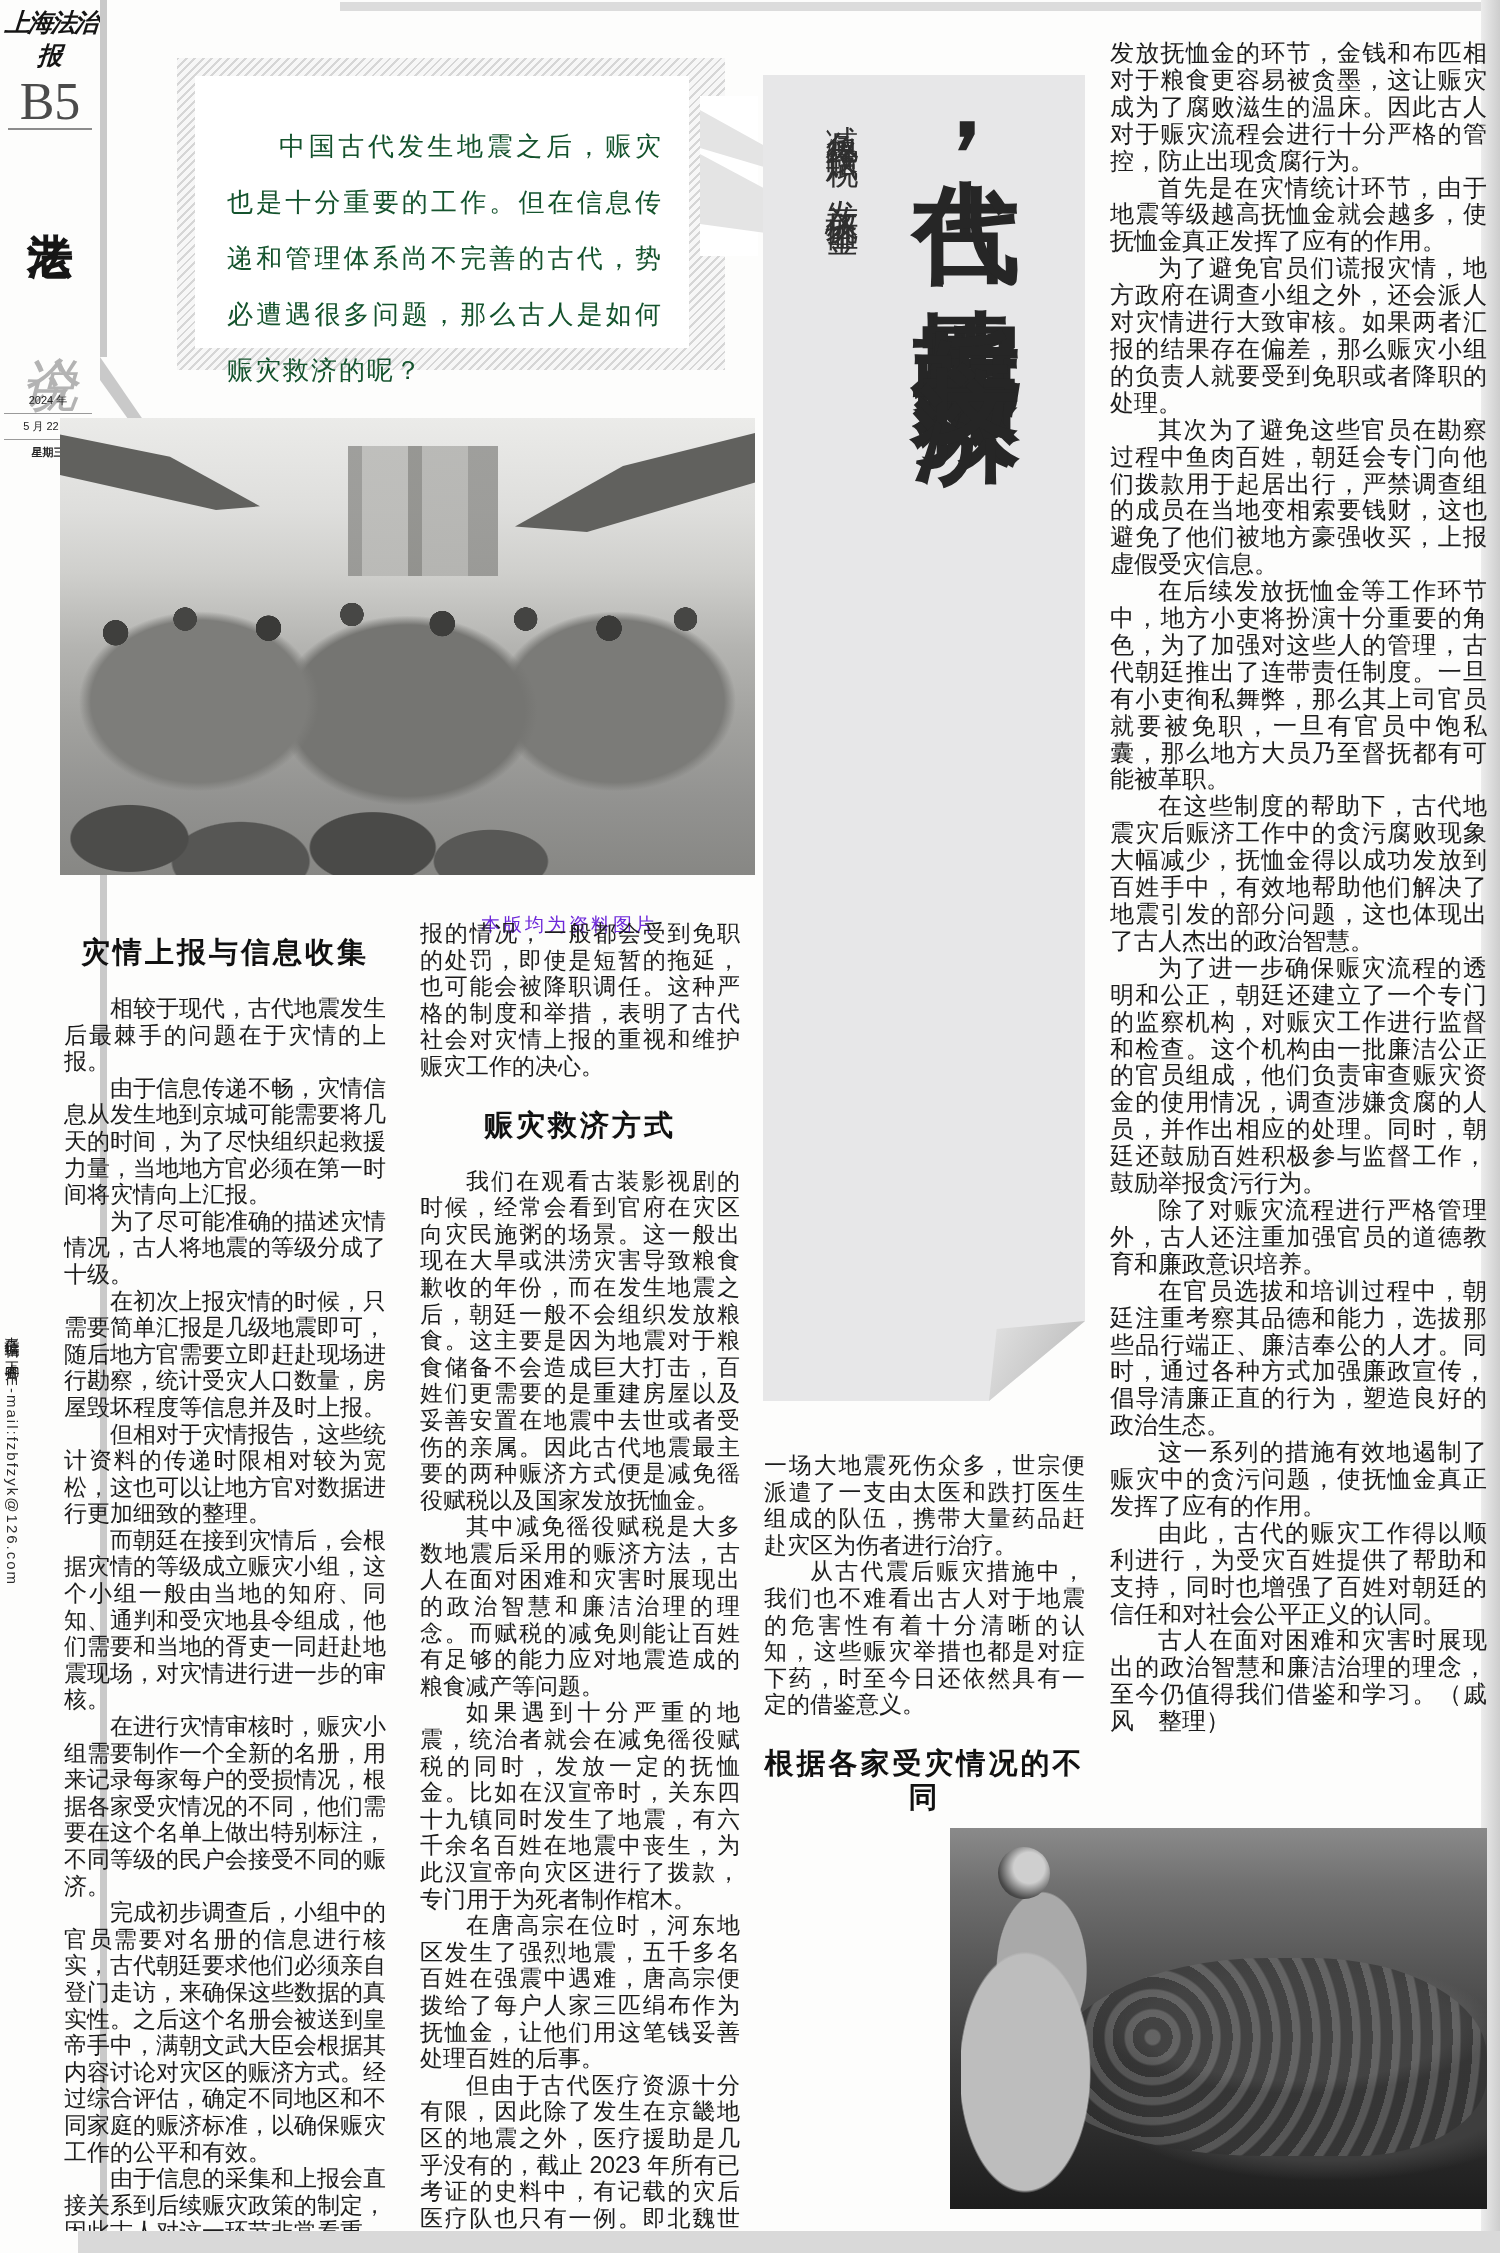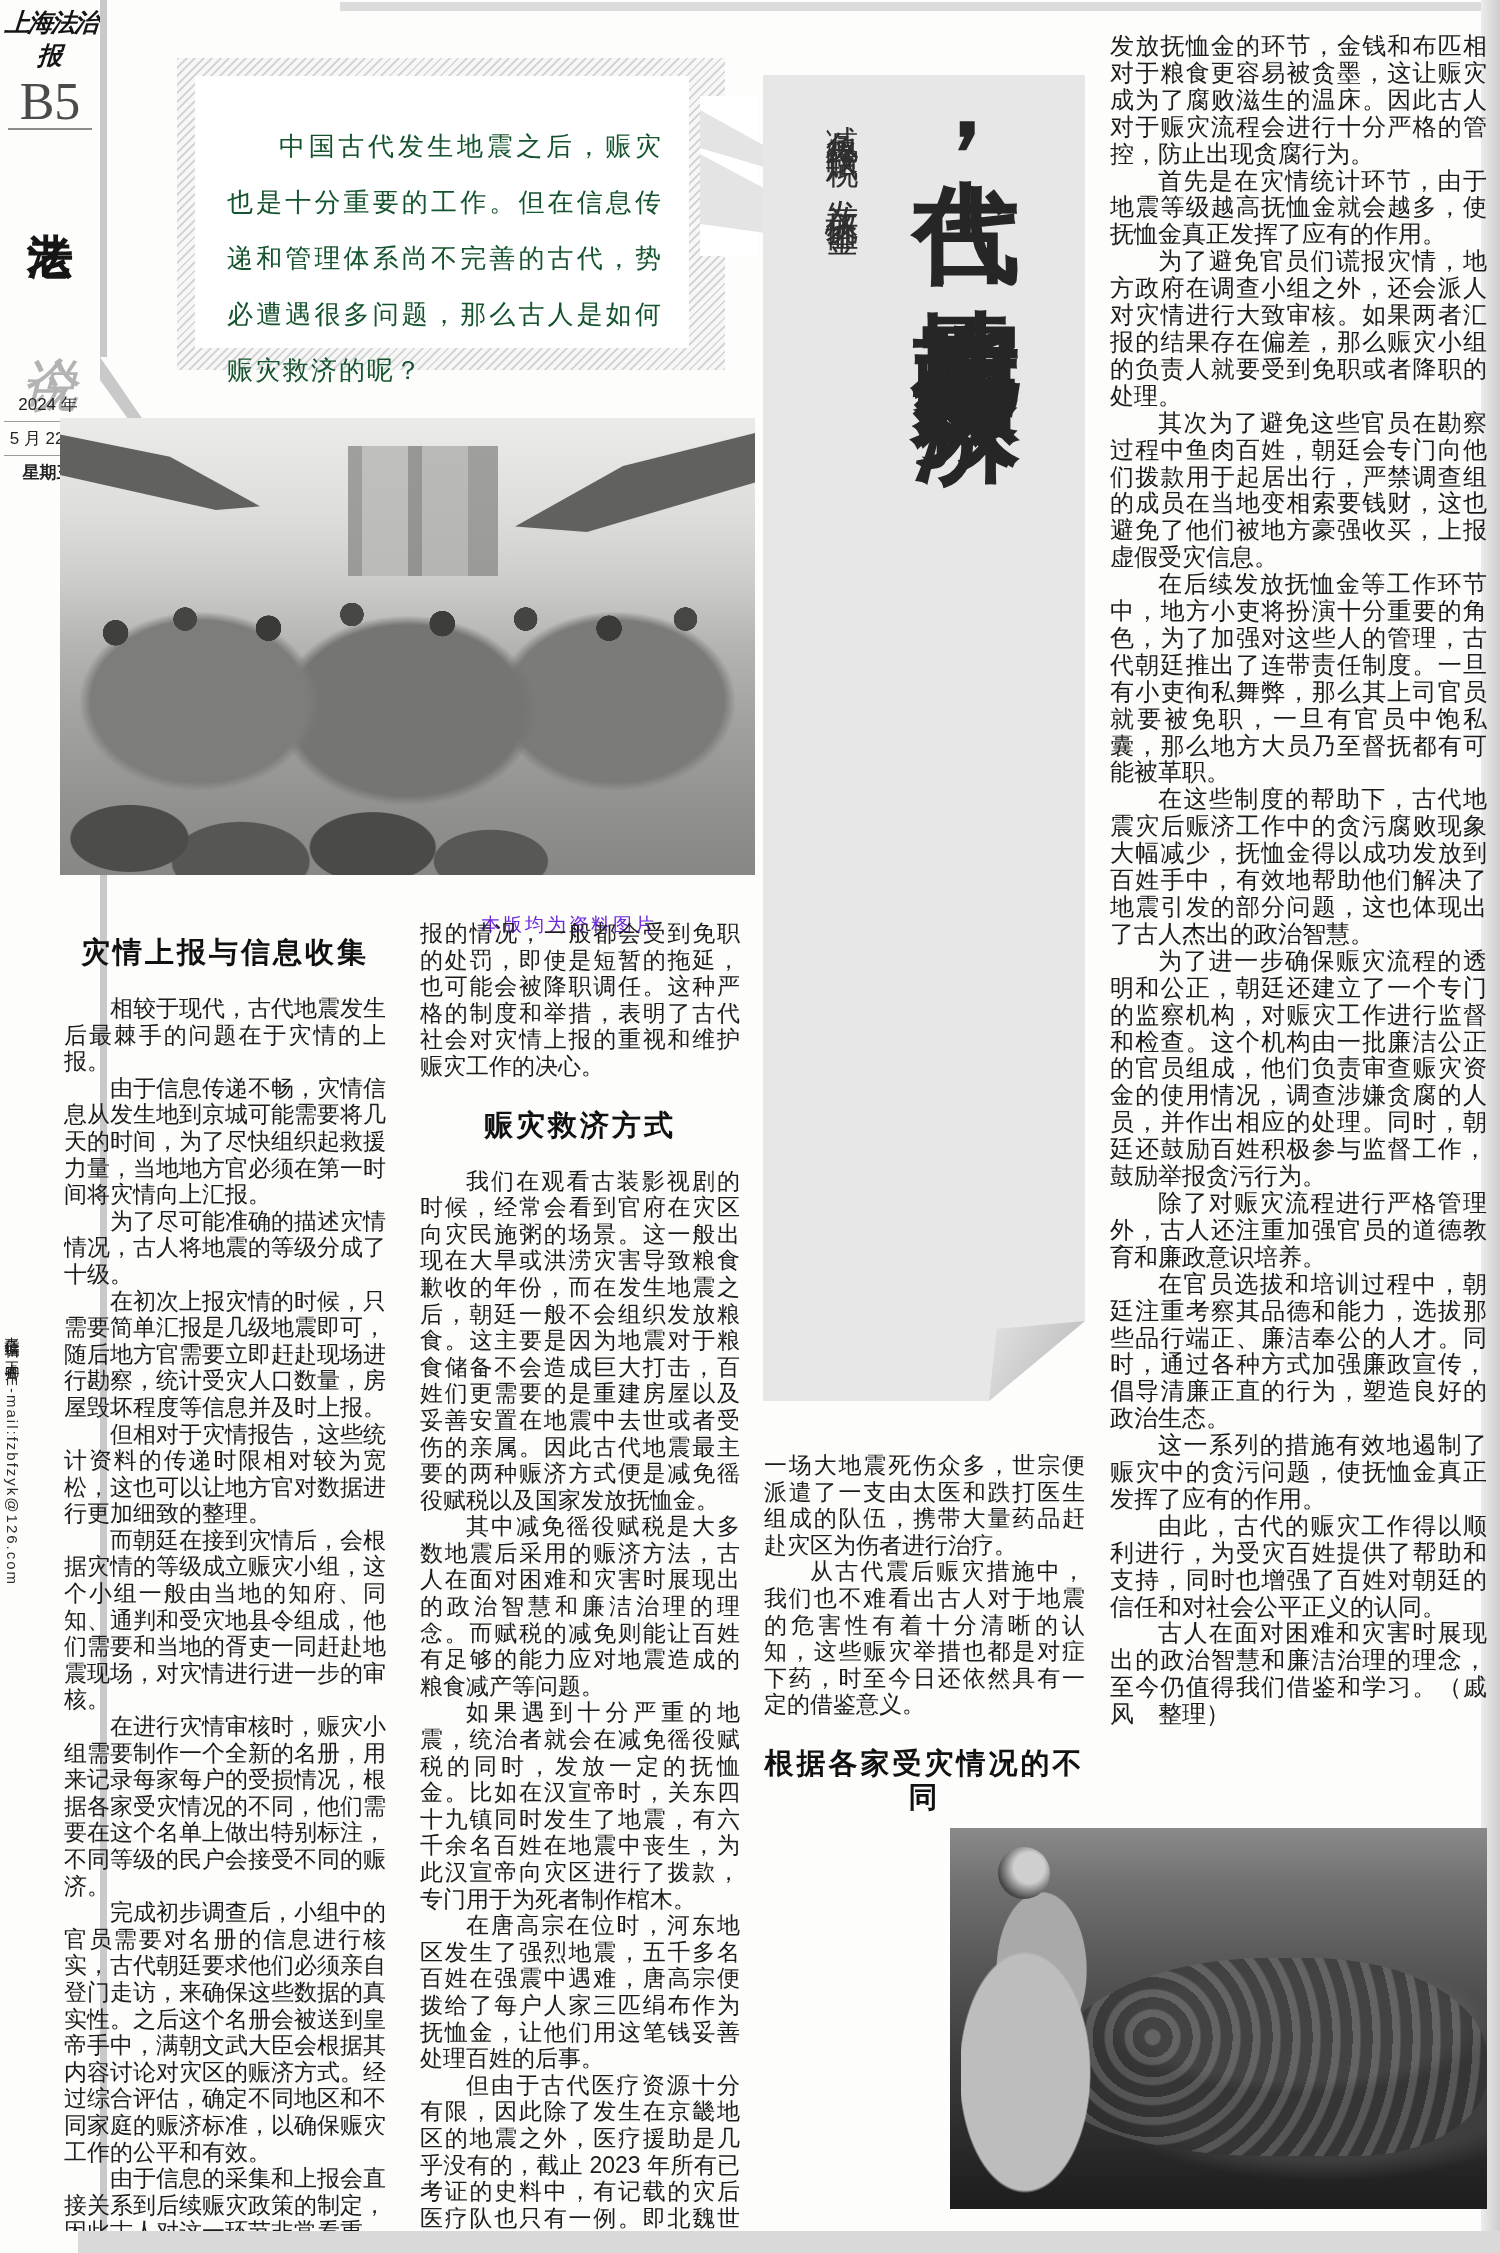--- a/index.html
+++ b/index.html
@@ -15,21 +15,21 @@
   .sidebar{position:absolute;left:0;top:0;width:100px;}
   .paper-logo{margin-top:6px;text-align:center;font-family:"Liberation Serif","DejaVu Serif",serif;
     font-weight:bold;font-style:italic;font-size:25px;letter-spacing:-2px;color:#141414;transform:skewX(-4deg);}
   .page-no{margin-top:8px;text-align:center;font-family:"Liberation Serif","DejaVu Serif",serif;
     font-size:52px;color:#4b4b4b;line-height:44px;}
   .page-no-rule{margin:4px auto 0;width:84px;border-top:2px solid #8c8c8c;}
   .section-black{margin:14px auto 0;text-align:center;font-family:"Liberation Serif","DejaVu Serif",serif;
     font-weight:bold;font-size:46px;line-height:50px;color:#161616;writing-mode:vertical-rl;text-orientation:upright;height:104px;}
   .section-gray{margin:4px auto 0;text-align:center;font-family:"Liberation Serif","DejaVu Serif",serif;
     font-style:italic;font-size:56px;line-height:58px;color:#b3b3b3;writing-mode:vertical-rl;text-orientation:upright;height:122px;}
-  .date-block{margin-top:14px;width:96px;text-align:center;font-size:17px;color:#232323;}
+  .date-block{margin-top:14px;width:96px;text-align:center;font-size:11px;color:#232323;}
   .date-row{padding:5px 0;}
   .date-rule{margin:0 auto;width:88px;border-top:1.5px solid #9a9a9a;}
   .weekday{font-weight:bold;}
   .divider-svg{position:absolute;left:98px;top:0;}
   .editor-box{position:absolute;left:2px;top:1325px;height:640px;writing-mode:vertical-rl;text-orientation:mixed;
     font-size:15px;letter-spacing:2px;color:#161616;}
   .editor-box .mail{margin-top:14px;color:#2c2c2c;}
   
   .intro{position:absolute;left:177px;top:58px;width:548px;height:312px;
     background:repeating-linear-gradient(135deg,#d6d6d6 0,#d6d6d6 2px,#f7f7f7 2px,#f7f7f7 6px);}
@@ -90,21 +90,21 @@
   
   .body-col{position:absolute;overflow:hidden;font-size:23px;line-height:26.6px;color:#1c1c1c;}
   .body-col .para{margin:0;text-indent:2em;text-align:justify;}
   .body-col .para.cont{text-indent:0;}
   .col-heading{font-weight:700;font-size:29px;line-height:34px;text-align:center;letter-spacing:3px;
     color:#111;margin:0 0 26px 0;}
   .mid-heading{margin:28px 0 26px 0;}
   .col1{left:64px;top:935px;width:322px;height:1296px;}
   .col2{left:420px;top:920px;width:320px;height:1311px;}
   .col3{left:764px;top:1452px;width:321px;height:372px;}
-  .colR{left:1110px;top:33px;width:377px;height:1756px;font-size:24px;line-height:26.9px;}
+  .colR{left:1110px;top:40px;width:377px;height:1756px;font-size:24px;line-height:26.9px;}
 </style>
 </head>
 <body>
 
 <div class="page">
 
   <div class="edge-top"></div>
   <div class="edge-right"></div>
   <div class="edge-bottom"></div>
 

